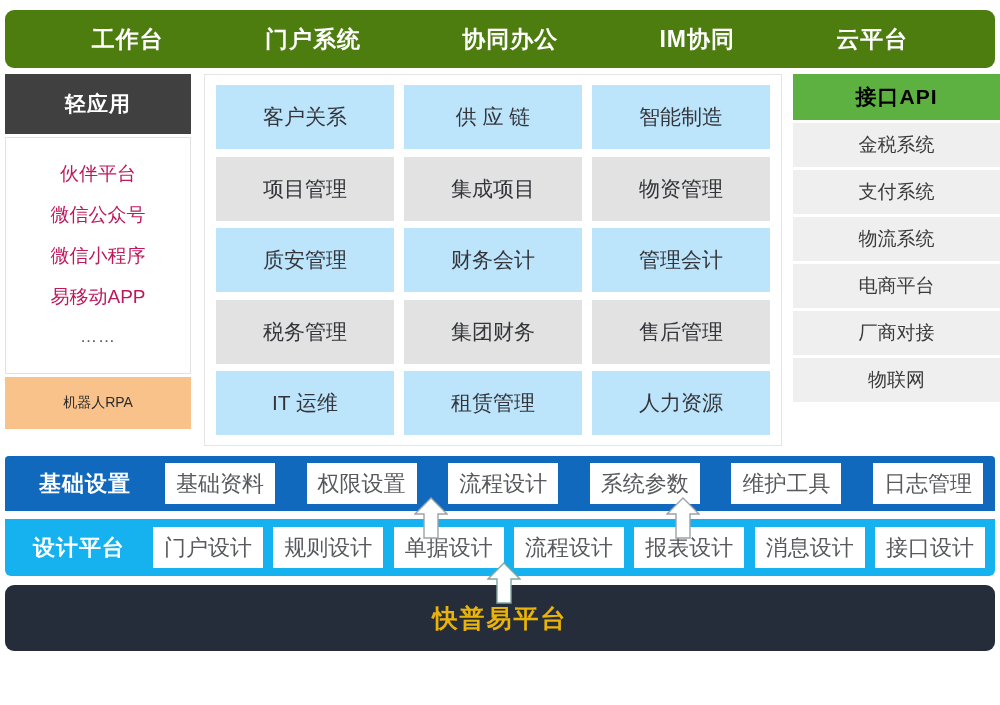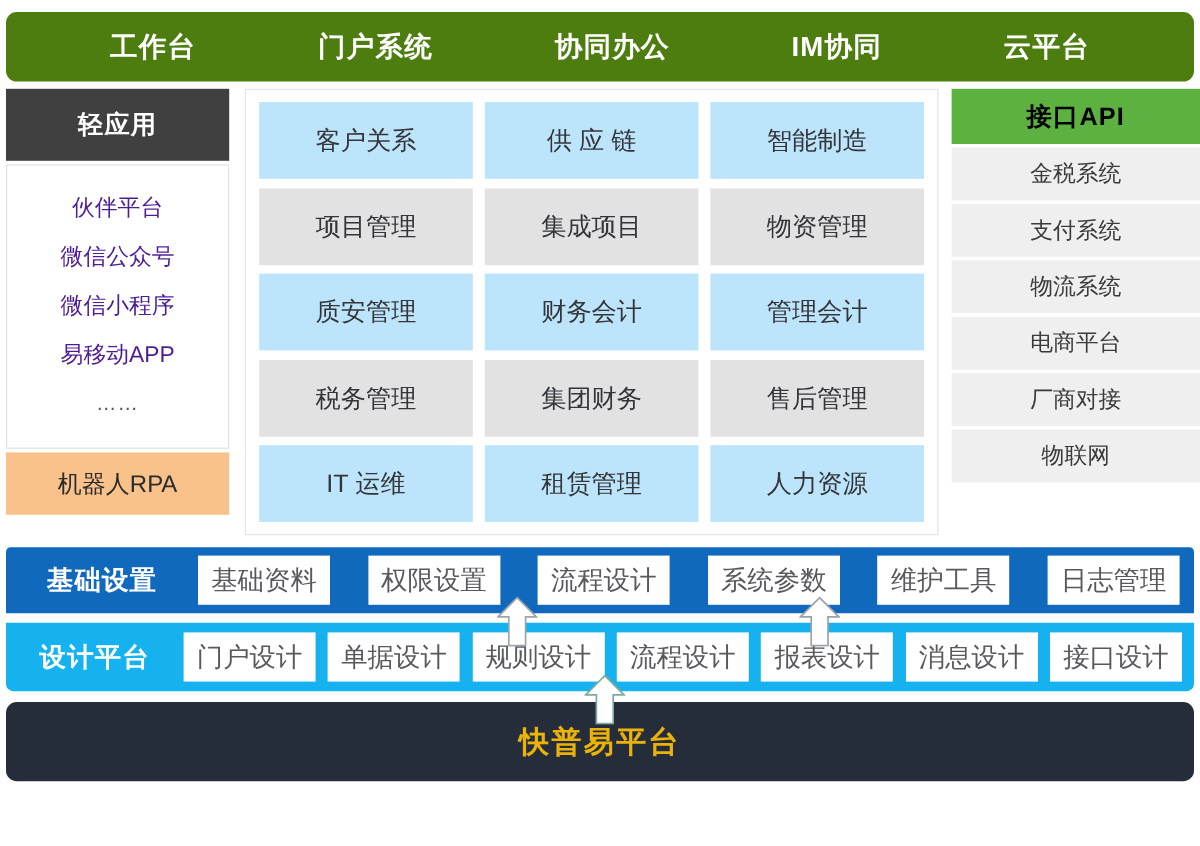--- a/index.html
+++ b/index.html
@@ -75,40 +75,40 @@
     margin-top: 3px;
     background: #ffffff;
     border: 1px solid #E2E2E2;
     display: flex;
     flex-direction: column;
     justify-content: space-evenly;
     align-items: center;
     padding: 6px 0;
   }
   .left-list-item {
-    color: #4c1d95;
+    color: #be185d;
     font-size: 19px;
     line-height: 1.1;
     white-space: nowrap;
   }
   .left-list-item.dots {
     font-size: 17px;
     color: #555;
     letter-spacing: 1px;
   }
   .left-foot {
     width: 186px;
     height: 52px;
     margin-top: 3px;
     background: #FAC28B;
     display: flex;
     align-items: center;
     justify-content: center;
     color: #2b2b2b;
-    font-size: 20px;
+    font-size: 14px;
     white-space: nowrap;
   }
 
   
   .center-panel {
     position: absolute;
     left: 204px;
     top: 0px;
     width: 578px;
     height: 372px;
@@ -342,22 +342,22 @@
       <div class="chip">系统参数</div>
       <div class="chip">维护工具</div>
       <div class="chip">日志管理</div>
     </div>
   </div>
 
   <div class="band-design">
     <div class="band-label">设计平台</div>
     <div class="band-chips">
       <div class="chip">门户设计</div>
+      <div class="chip">规则设计</div>
       <div class="chip">单据设计</div>
-      <div class="chip">规则设计</div>
       <div class="chip">流程设计</div>
       <div class="chip">报表设计</div>
       <div class="chip">消息设计</div>
       <div class="chip">接口设计</div>
     </div>
   </div>
 
   <div class="arrow-up" style="left:414px; top:497px;">
     <svg viewBox="0 0 34 42" xmlns="http://www.w3.org/2000/svg">
       <polygon points="17,1 33,17 24,17 24,41 10,41 10,17 1,17" fill="#ffffff" stroke="#9AA3A8" stroke-width="1.4"></polygon>

